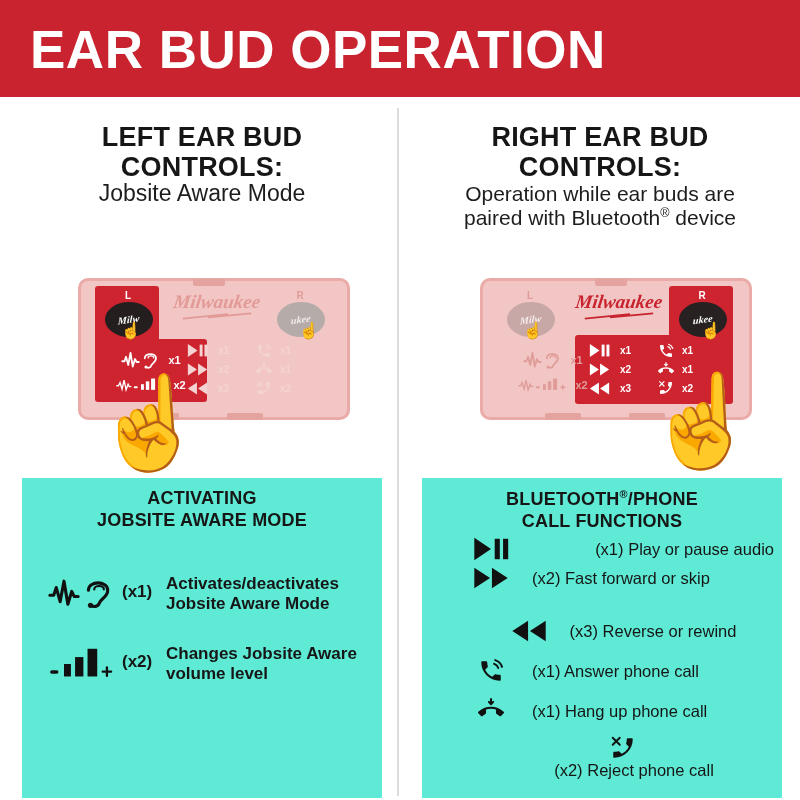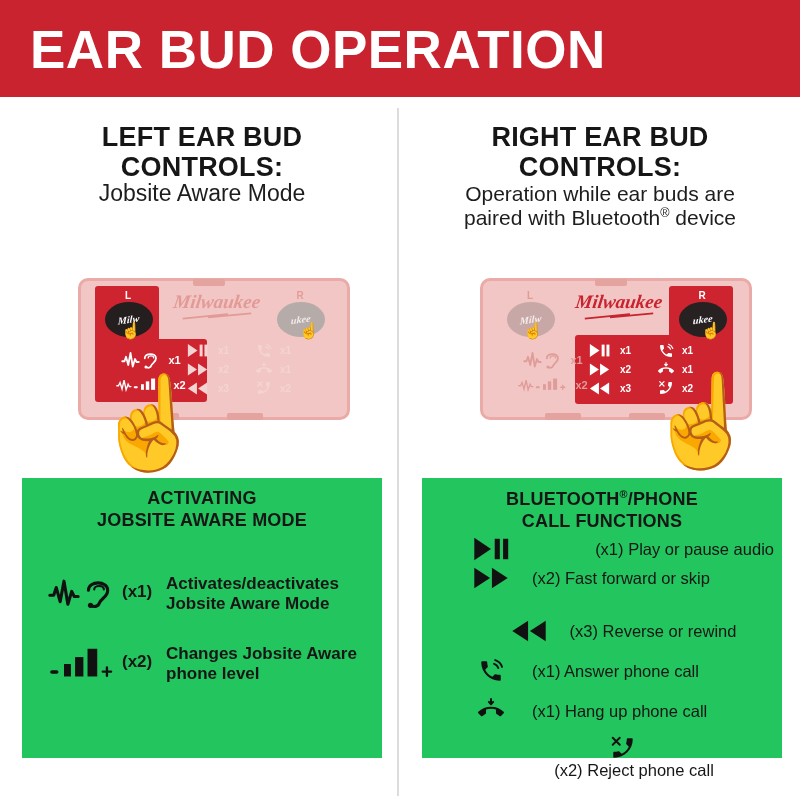--- a/index.html
+++ b/index.html
@@ -85,21 +85,21 @@
   .gi-media{width:25px;height:15px;}
   .gi-phone{width:16px;height:16px;}
   .gcount{width:24px;font-size:10px;font-weight:bold;text-align:left;margin-left:8px;}
   .gsep{width:14px;}
 
   .big-hand{position:absolute;font-size:90px;line-height:1;color:#0d0d0d;}
   .fig.left .big-hand{left:16px;top:102px;transform:rotate(-3deg);}
   .fig.right .big-hand{left:166px;top:100px;transform:rotate(-2deg);}
 
   
-  .panel{position:absolute;top:478px;width:360px;height:280px;background:#22c55e;}
+  .panel{position:absolute;top:478px;width:360px;height:320px;background:#5eead4;}
   .panel.left{left:22px;}
   .panel.right{left:422px;}
   .panel-head{position:absolute;left:0;top:10px;width:100%;text-align:center;
               font-size:18px;font-weight:bold;line-height:1.22;letter-spacing:.2px;}
 
   .lrow{position:absolute;left:26px;width:320px;display:flex;align-items:flex-start;}
   .lrow.r1{top:96px;}
   .lrow.r2{top:166px;}
   .lrow .licon{width:68px;height:36px;color:#111;flex:none;margin-top:2px;}
   .lrow .lcount{width:44px;flex:none;font-size:17px;font-weight:bold;margin:8px 0 0 6px;}
@@ -397,21 +397,21 @@
       <span class="licon icon">
           <svg viewBox="0 0 46 26">
             <rect x="0" y="17.5" width="6" height="2.6" rx="1.3"></rect>
             <rect x="10" y="13" width="5" height="9"></rect>
             <rect x="18" y="8" width="6" height="14"></rect>
             <rect x="27" y="2" width="7" height="20"></rect>
             <path class="st3" d="M38 18.5h6M41 15.5v6"></path>
           </svg>
         </span>
       <span class="lcount">(x2)</span>
-      <span class="ltext">Changes Jobsite Aware phone level</span>
+      <span class="ltext">Changes Jobsite Aware volume level</span>
     </div>
   </div>
 
   <div class="panel right">
     <div class="panel-head">
       <div><span>BLUETOOTH</span><span class="sup">®</span><span>/PHONE</span></div>
       <div>CALL FUNCTIONS</div>
     </div>
     <div class="prow p1">
       <span class="picon icon">

